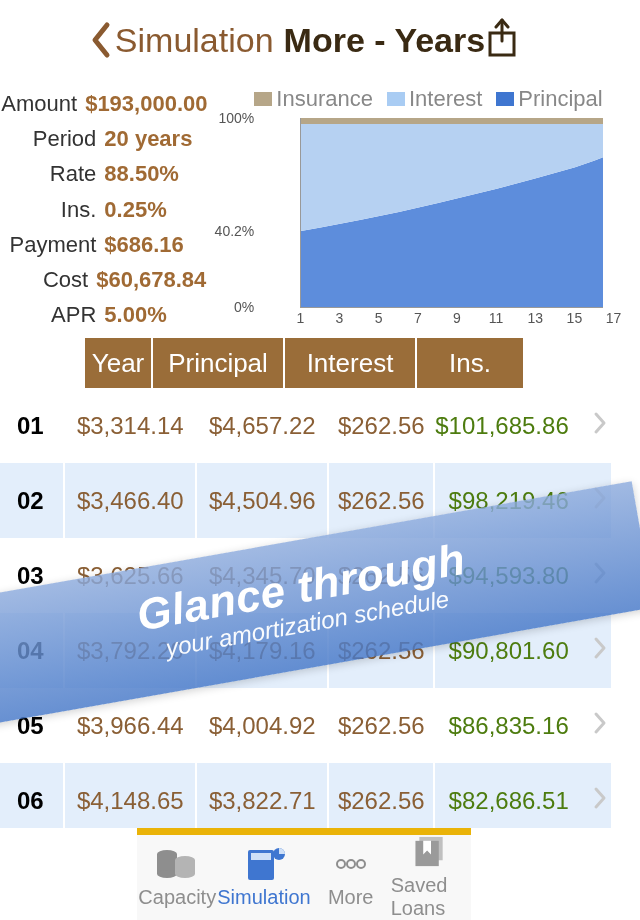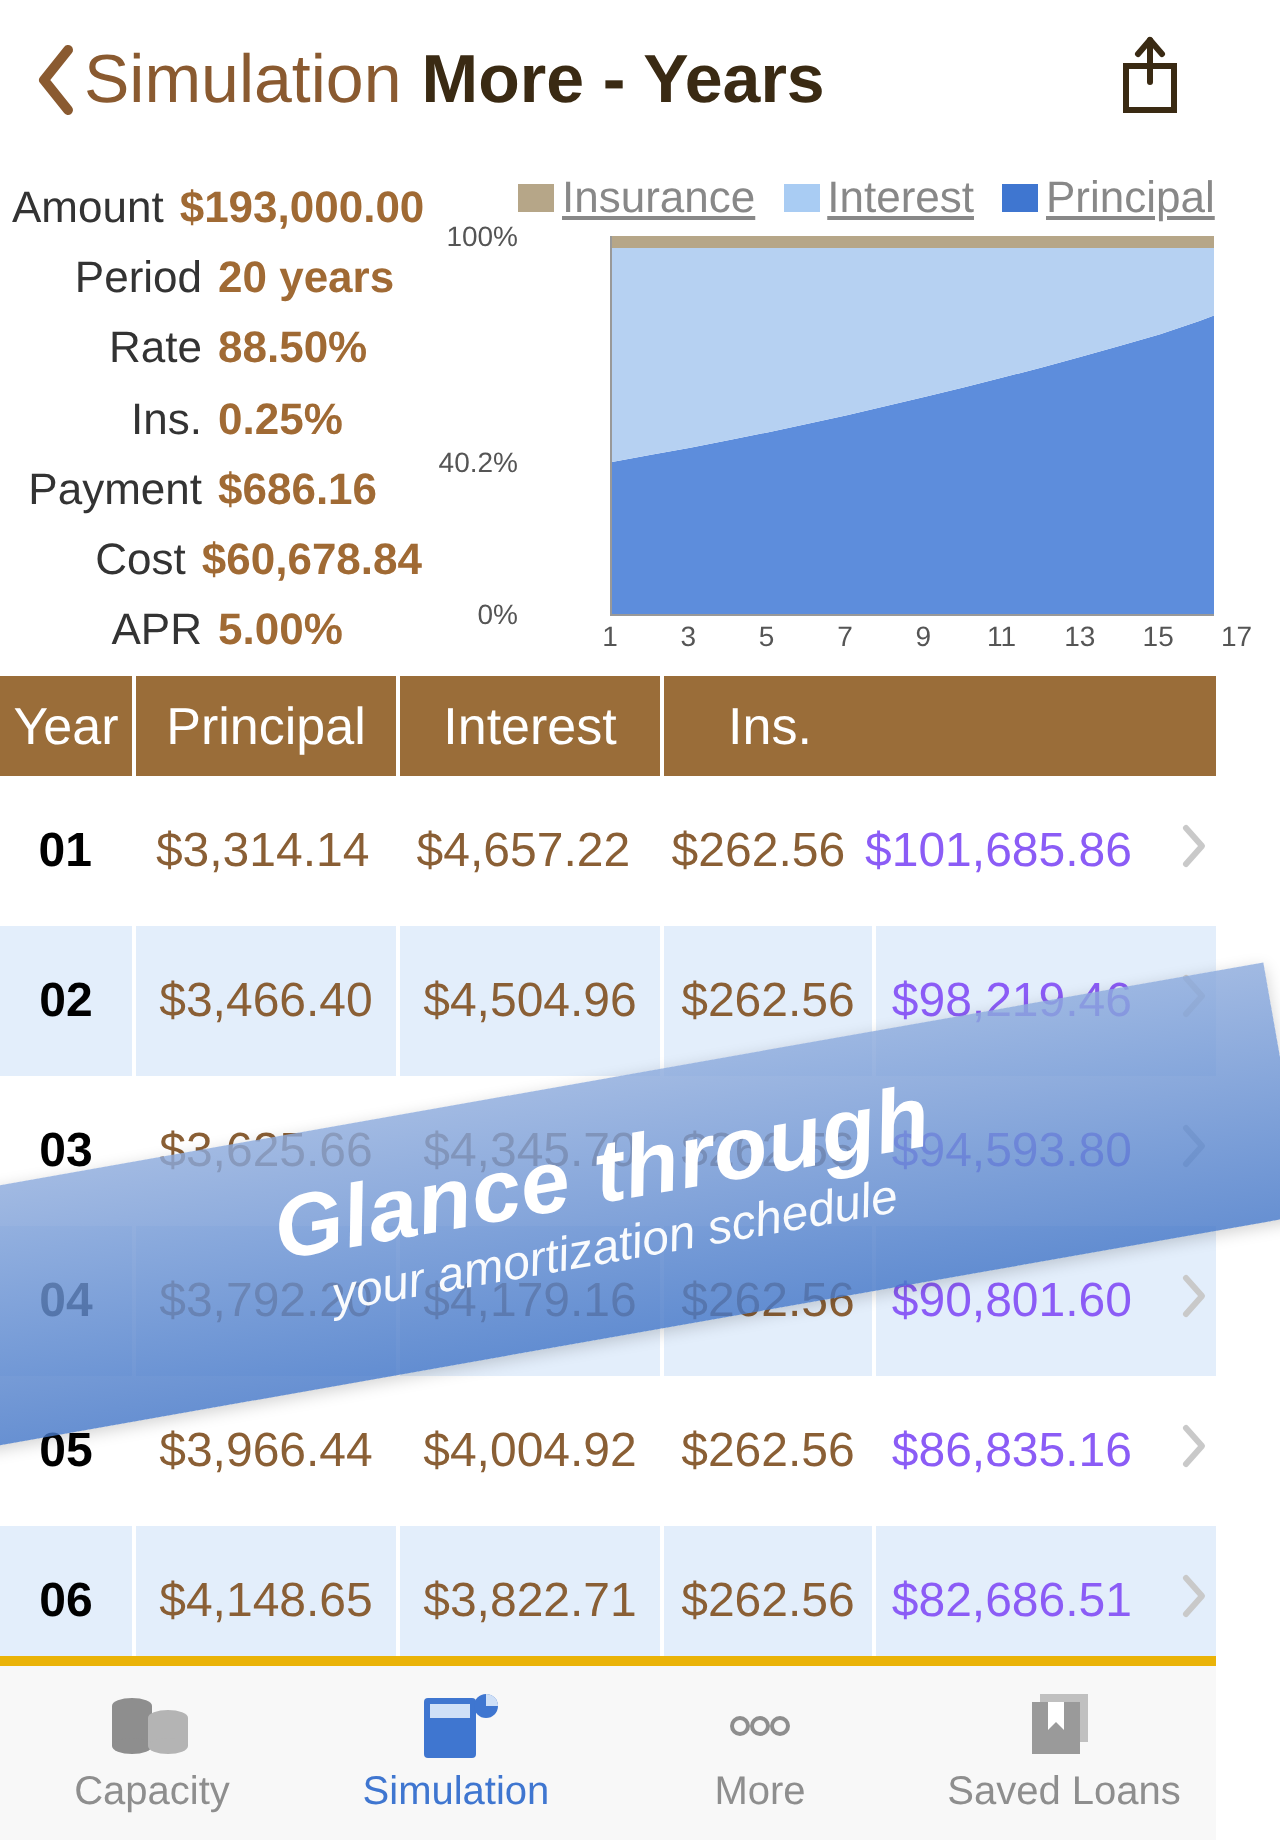--- a/index.html
+++ b/index.html
@@ -1,34 +1,34 @@
 <!DOCTYPE html>
 <html><head>
 <meta charset="utf-8">
 <style>
   * { box-sizing: border-box; margin: 0; padding: 0; }
   html, body { width: 640px; height: 920px; overflow: hidden; font-family: -apple-system, "Helvetica Neue", Helvetica, Arial, sans-serif; background: #fff; }
-  .root { width: 608px; height: 920px; position: relative; display: flex; flex-direction: column; }
+  .root { width: 608px; height: 920px; position: relative; display: flex; flex-direction: column; align-items: center; }
 
   
   .navbar { height: 80px; display: flex; align-items: center; padding: 0 16px; }
   .back { display: flex; align-items: center; color: #8a5a30; font-size: 34px; font-weight: 400; }
   .back svg { margin-right: 4px; }
   .title { color: #3a2a13; font-size: 34px; font-weight: 700; margin-left: 10px; }
   .spacer { flex: 1; }
   .share { color: #3a2a13; }
 
   
   .summary-row { display: flex; padding: 6px 10px 6px 6px; gap: 48px; }
   .summary { width: 205px; }
   .srow { display: flex; align-items: baseline; line-height: 1.6; font-size: 22px; }
   .slab { width: 95px; text-align: right; color: #333; font-weight: 400; }
   .sval { margin-left: 8px; color: #a06a34; font-weight: 700; }
   .chartwrap { flex: 1; position: relative; }
-  .legend { display: flex; justify-content: flex-end; gap: 14px; font-size: 22px; color: #888; padding-bottom: 6px; text-decoration: underline; }
+  .legend { display: flex; justify-content: flex-end; gap: 14px; font-size: 22px; color: #888; padding-bottom: 6px; }
   .lg { display: inline-flex; align-items: center; gap: 4px; }
   .sw { width: 18px; height: 14px; display: inline-block; }
   .sw.ins { background: #b6a688; }
   .sw.int { background: #a9ccf3; }
   .sw.pri { background: #3f76d0; }
   .chartbox { position: relative; height: 210px; }
   .ylabs { position: absolute; left: 0; top: 0; bottom: 20px; font-size: 14px; color: #555; }
   .ylab { position: absolute; right: 0; transform: translateY(-50%); }
   .plot { position: absolute; left: 46px; right: 0; top: 0; bottom: 20px; border-left: 1px solid #999; border-bottom: 1px solid #999; overflow: hidden; }
   .plot .grid { position:absolute; left:0; right:0; border-top:1px solid #ccc; }
@@ -44,33 +44,33 @@
   .col-int  { width:132px; }
   .col-ins  { width:106px; }
   .col-bal  { flex:1; }
   .tbody { flex:1; overflow:hidden; background:#fff; }
   .trow { display:flex; height:75px; align-items:center; position:relative; }
   .trow:nth-child(even) { background:#e3eefb; }
   .trow:nth-child(odd)  { background:#ffffff; }
   .td { font-size:24px; }
   .td.col-year { color:#000; font-weight:700; justify-content:center; }
   .td.col-prin, .td.col-int, .td.col-ins { color:#8a5f35; justify-content:center; }
-  .td.col-bal { color:#8b5cf6; justify-content:flex-end; padding-right:42px; position:relative; font-size:24px; }
+  .td.col-bal { color:#4d7c0f; justify-content:flex-end; padding-right:42px; position:relative; font-size:24px; }
   .chev { position:absolute; right:4px; top:50%; transform:translateY(-50%); color:#c9c9c9; font-size:28px; }
 
   
   .banner { position:absolute; left:-40px; right:-40px; top:540px; transform: rotate(-10deg);
             background: linear-gradient(180deg, rgba(140,170,220,0.82), rgba(70,120,200,0.82));
             color:#fff; text-align:center; padding:22px 60px 30px 60px;
             box-shadow: 0 2px 8px rgba(0,0,0,0.18); font-style: italic; }
   .banner .b1 { font-size:44px; font-weight:700; letter-spacing:0.5px; }
   .banner .b2 { font-size:24px; font-weight:400; opacity:0.96; margin-top:-2px; }
 
   
-  .tabbar { height:92px; border-top:5px solid #eab308; background:#f8f8f8; display:flex; }
+  .tabbar { height:92px; border-top:7px solid #eab308; background:#f8f8f8; display:flex; }
   .tab { flex:1; display:flex; flex-direction:column; align-items:center; justify-content:center; gap:4px; color:#8e8e8e; font-size:20px; }
   .tab.active { color:#3f76d0; }
   .tab svg { display:block; }
 </style>
 </head>
 <body>
 
 <div class="root">
 
   <div class="navbar">

